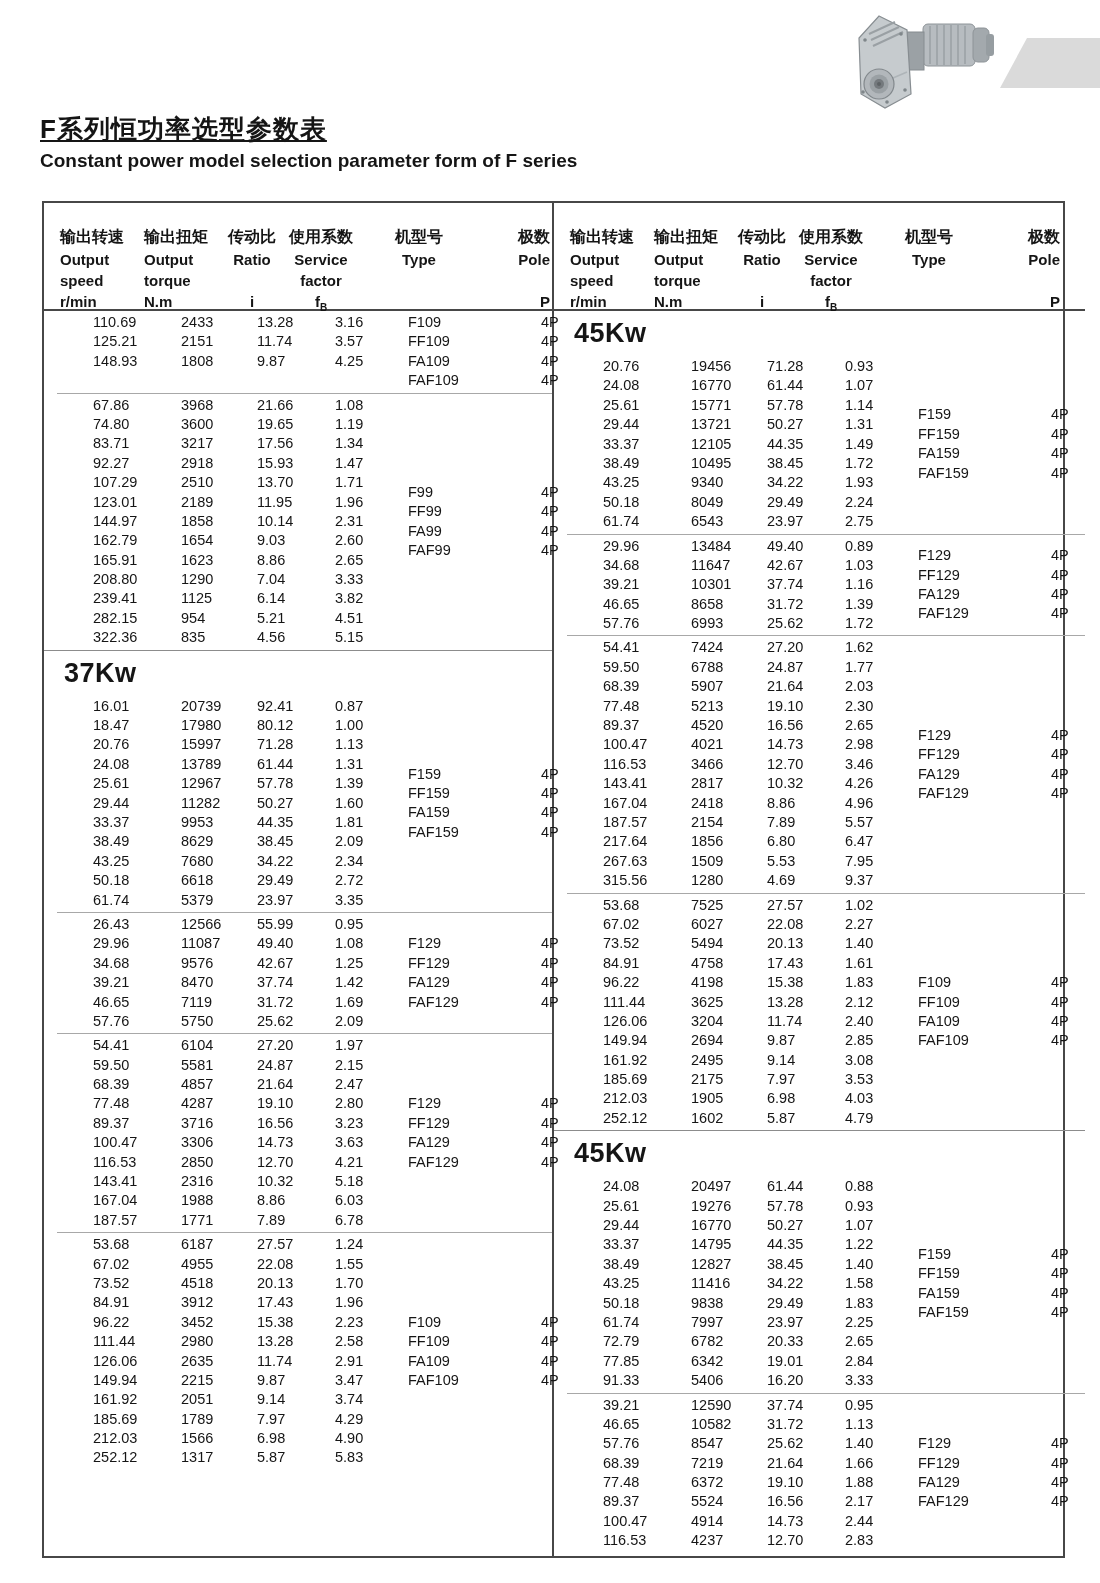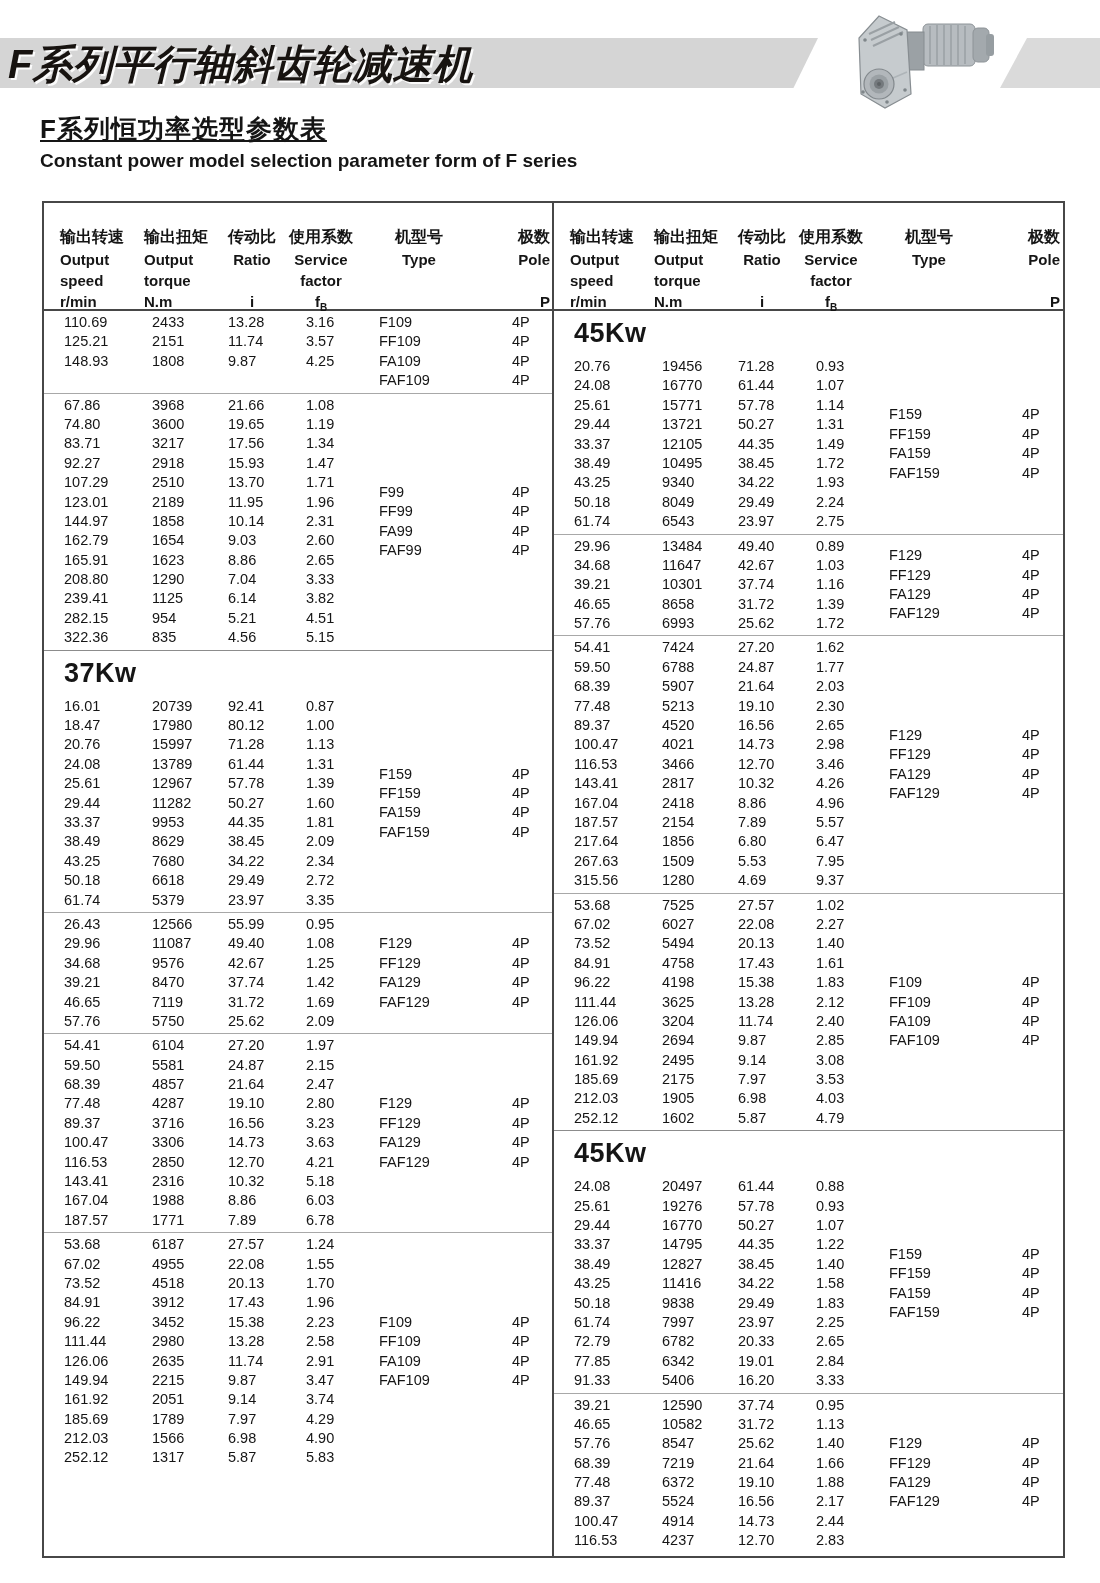--- a/index.html
+++ b/index.html
@@ -45,42 +45,39 @@
   .hc2{left:100px;text-align:left;}
   .hc3{left:170px;width:76px;text-align:center;}
   .hc4{left:240px;width:74px;text-align:center;}
   .hc5{left:340px;width:70px;text-align:center;}
   .hc6{left:436px;width:70px;text-align:right;}
 
   
   .tbody{flex:1;display:flex;flex-direction:column;}
   .psection + .psection{border-top:1px solid var(--border-sec);}
   .sec-title{height:44px;line-height:44px;padding-left:20px;font-size:27px;font-weight:bold;letter-spacing:.5px;}
-  .block{display:flex;padding:2px 0;}
+  .block{display:flex;padding:2px 16px;margin-left:13px;}
   .block + .block{border-top:1px solid var(--border-block);}
   .nums{width:330px;flex:none;}
   .row{display:flex;height:19.4px;line-height:19.4px;font-size:14.5px;}
   .cell{box-sizing:border-box;white-space:nowrap;overflow:visible;}
   .c1{width:108px;padding-left:20px;}
   .c2{width:76px;}
   .c3{width:78px;}
   .c4{width:68px;}
   .types{flex:1;display:flex;flex-direction:column;justify-content:center;}
   .type-row{display:flex;height:19.4px;line-height:19.4px;font-size:14.5px;}
   .type-model{margin-left:5px;width:133px;white-space:nowrap;}
   .type-pole{white-space:nowrap;}
 </style>
 </head>
 <body>
 
 <div class="page">
 
-  <div class="banner">
-    <span class="banner-title">F系列平行轴斜齿轮减速机</span>
-  </div>
   <div class="band-right"></div>
 
   <svg class="gear-img" viewBox="0 0 165 112" aria-hidden="true">
 
     <rect x="78" y="20" width="52" height="42" rx="5" fill="#b7bcc0" stroke="#8e9498" stroke-width="1"></rect>
     <g stroke="#9aa0a4" stroke-width="1.5">
       <line x1="85" y1="22" x2="85" y2="60"></line>
         <line x1="92" y1="21" x2="92" y2="61"></line>
       <line x1="99" y1="21" x2="99" y2="61"></line>
         <line x1="106" y1="21" x2="106" y2="61"></line>

